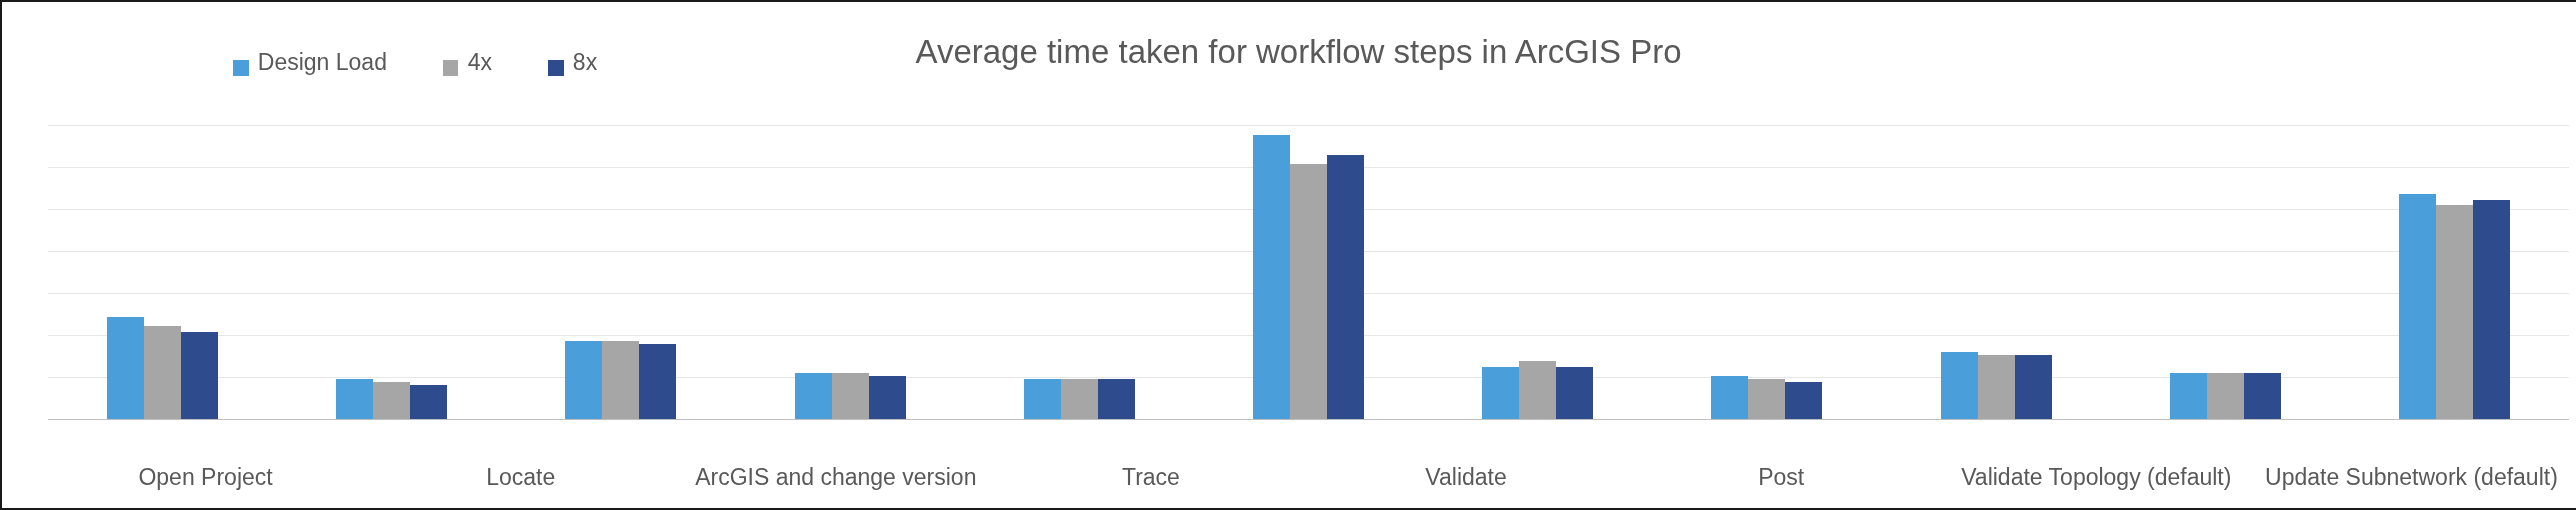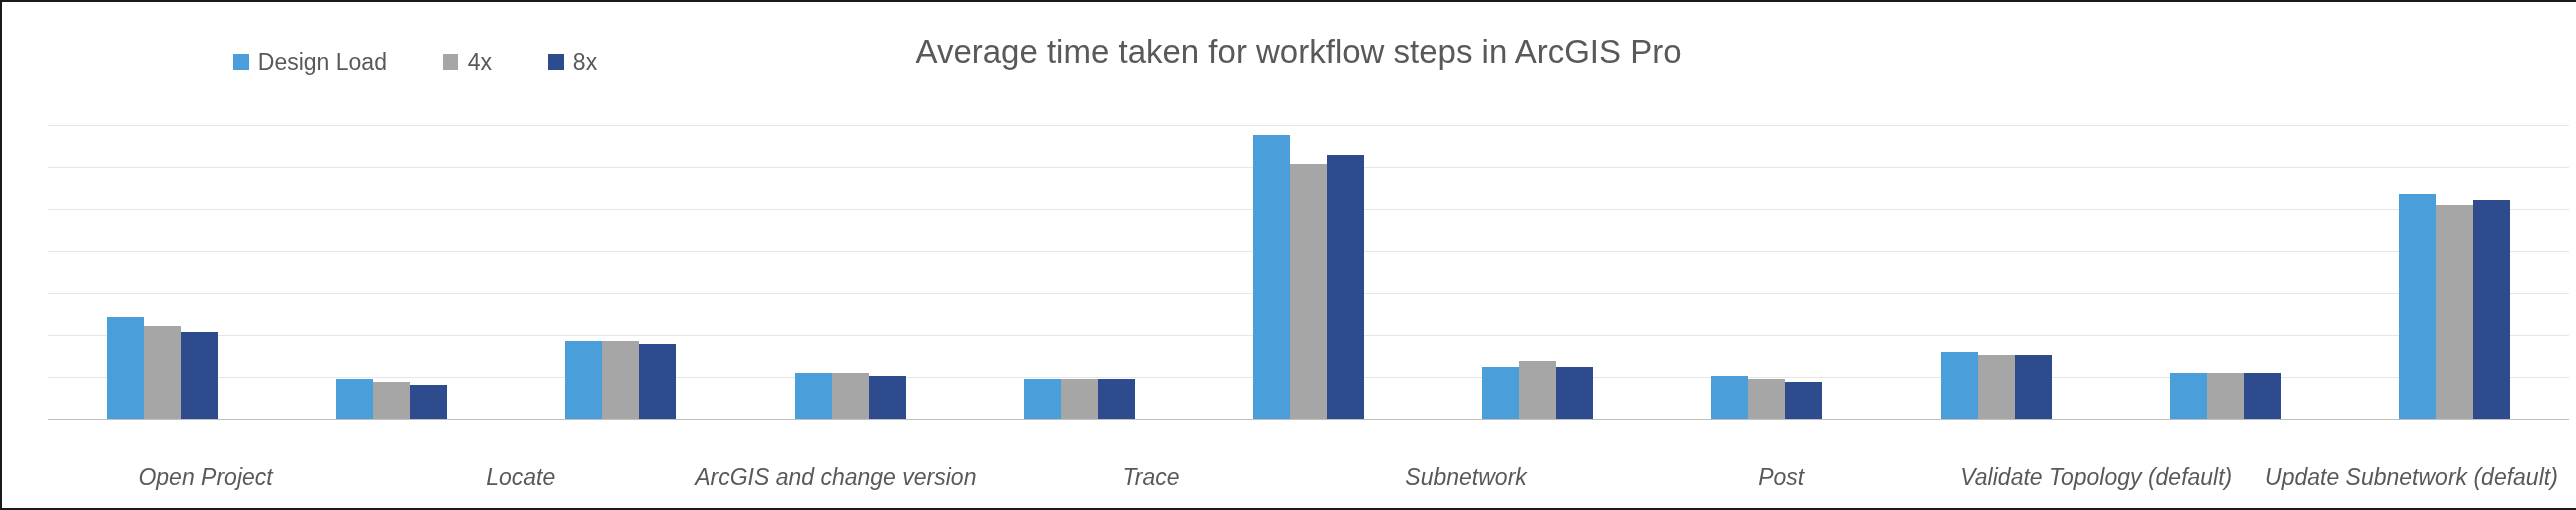--- a/index.html
+++ b/index.html
@@ -8,21 +8,21 @@
     position: absolute; left: 0; top: 0; width: 2597px; height: 510px;
     border: 2.1px solid #1a1a1a; background: #fff;
   }
   .header-row {
     position: absolute; left: 0; top: 31px; width: 100%; height: 62px;
   }
   .legend {
     position: absolute; left: 211px; top: 15.5px; display: flex; gap: 36px; align-items: center;
     font-size: 23px; color: #595959;
   }
-  .legend-item { display: flex; align-items: center; gap: 9.3px; padding-left: 20px; }
+  .legend-item { display: flex; align-items: flex-end; gap: 9.3px; padding-left: 20px; }
   .swatch { width: 15.5px; height: 15.5px; }
   .sw-blue { background: #4a9eda; }
   .sw-gray { background: #a6a6a6; }
   .sw-dark { background: #2e4b8e; }
   .title {
     position: absolute; left: 0; width: 100%; text-align: center; top: 0;
     font-size: 33px; color: #595959; font-weight: 400;
   }
   .plot {
     position: absolute; left: 46px; right: 26px; top: 124px; bottom: 88px;
@@ -41,21 +41,20 @@
     flex: 1 1 0; display: flex; justify-content: center; align-items: flex-end; gap: 0;
     height: 100%; position: relative;
   }
   .bar { width: 37px; }
   .b0 { background: #4a9eda; }
   .b1 { background: #a6a6a6; }
   .b2 { background: #2e4b8e; }
   .xlabels {
     position: absolute; left: 46px; right: 26px; bottom: 15.5px; top: auto;
     display: flex;
-    font-style: italic;
   }
   .xlab {
     flex: 1 1 0; text-align: center; font-size: 23px; color: #595959;
     padding: 0 5.2px; line-height: 1.3;
   }
 </style>
 </head>
 <body>
 
 <div class="chart-frame">
@@ -146,20 +145,20 @@
         </div>
       </div>
     <div class="baseline"></div>
   </div>
 
   <div class="xlabels" id="xlabels">
       <div class="xlab">Open Project</div>
       <div class="xlab">Locate</div>
       <div class="xlab">ArcGIS and change version</div>
       <div class="xlab">Trace</div>
-      <div class="xlab">Subnetwork</div>
+      <div class="xlab">Validate</div>
       <div class="xlab">Post</div>
       <div class="xlab">Validate Topology (default)</div>
       <div class="xlab">Update Subnetwork (default)</div>
     </div>
 
 </div>
 
 
 </body></html>

